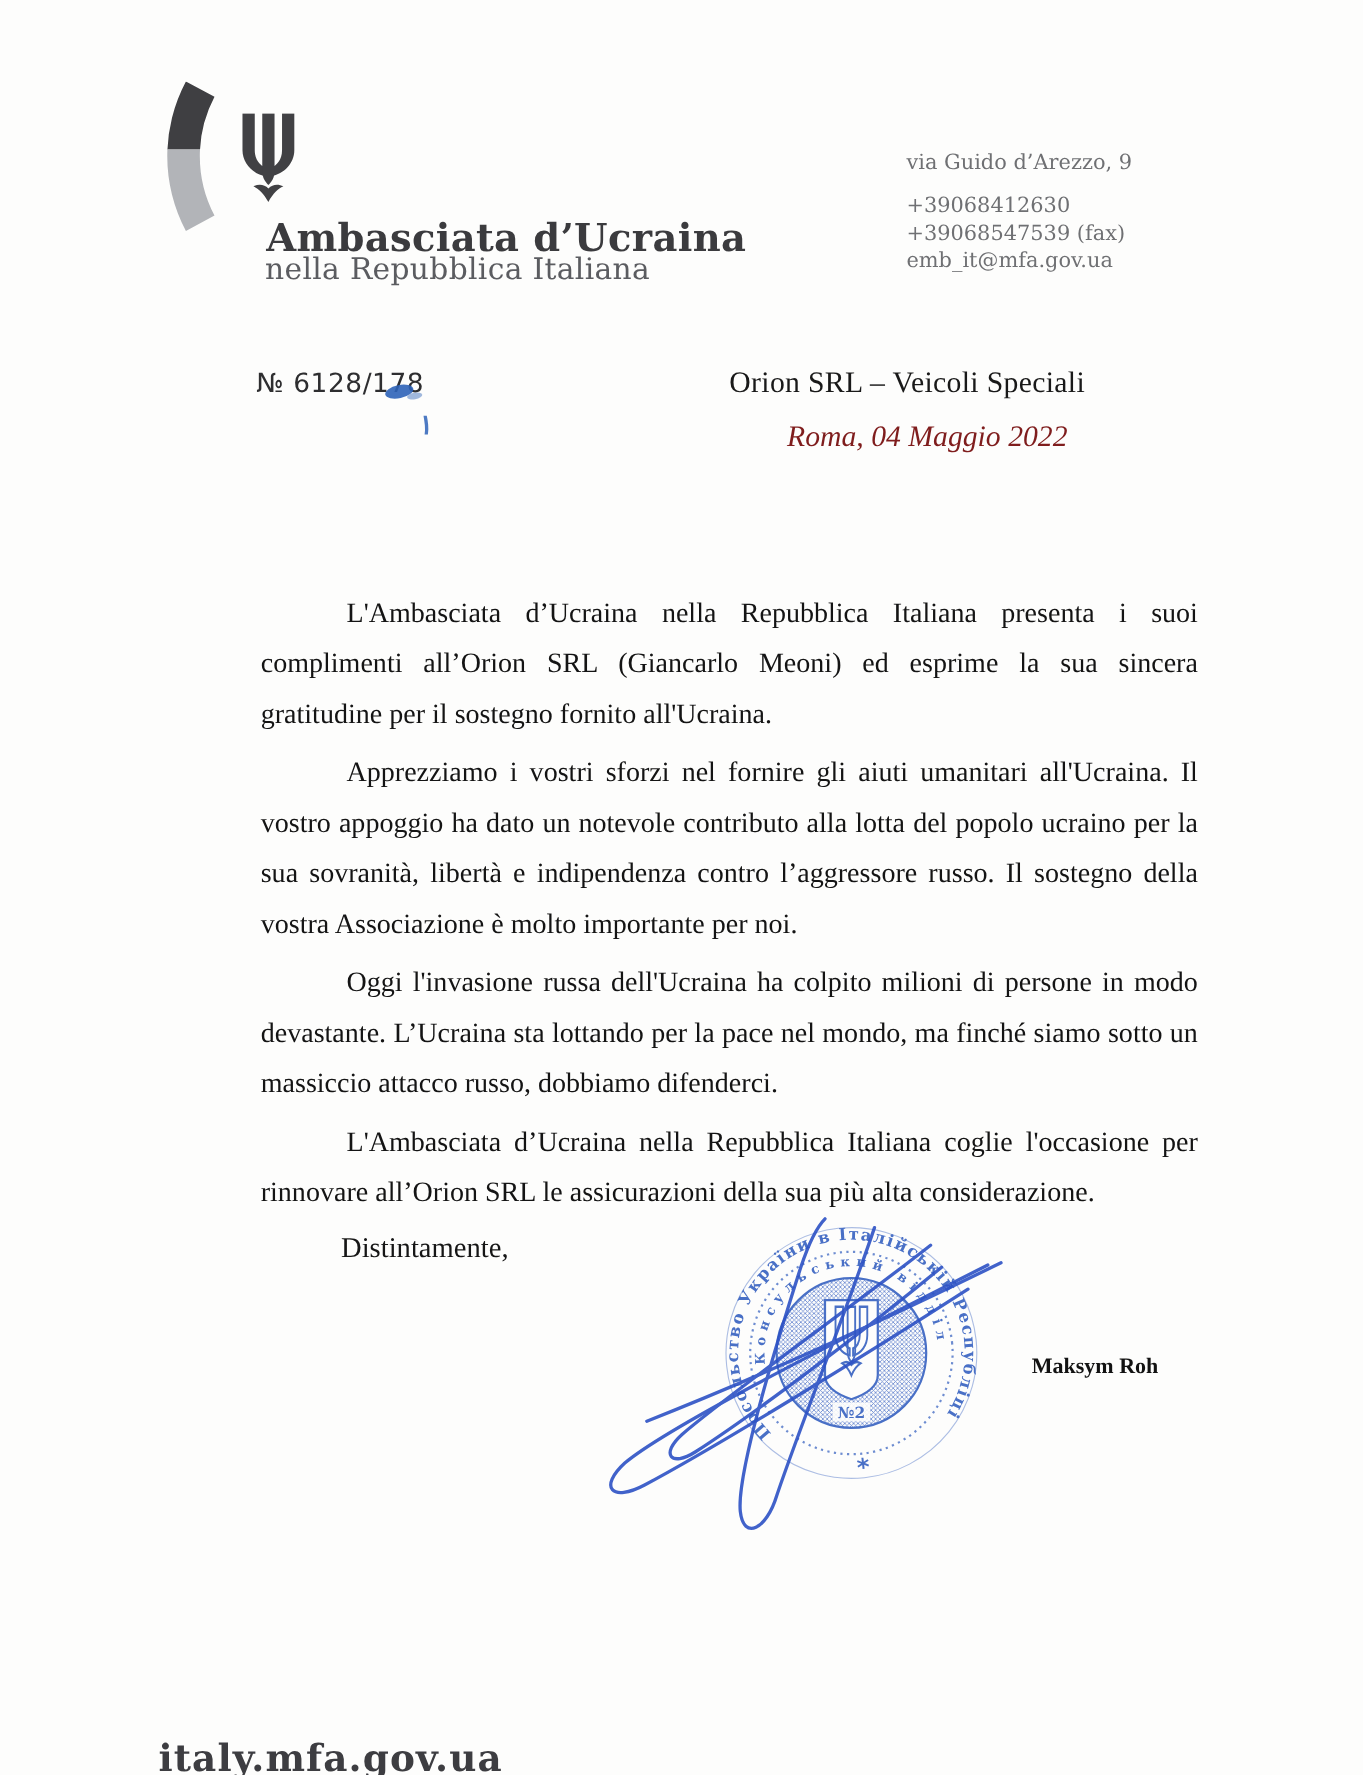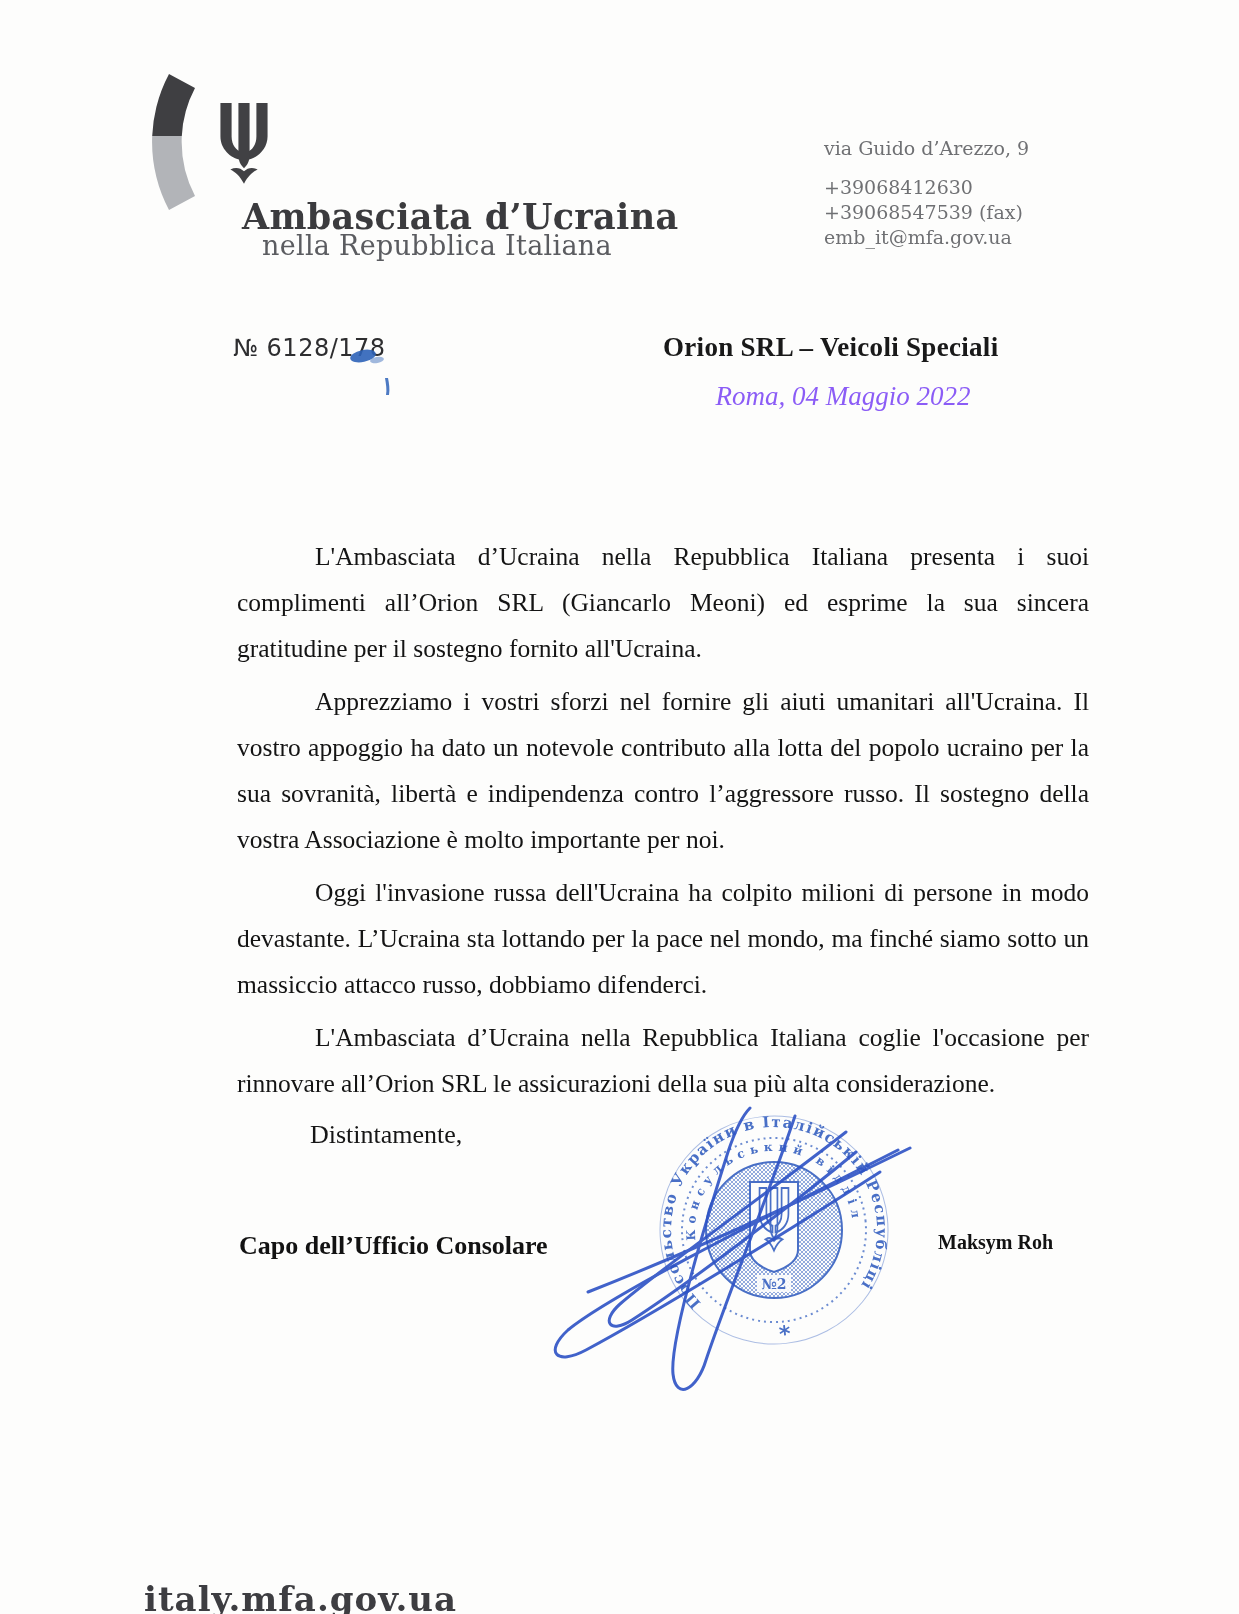--- a/index.html
+++ b/index.html
@@ -12,39 +12,39 @@
   .logo-crescent{position:absolute;left:147px;top:74px;width:58px;height:136px;}
   .logo-trident{position:absolute;left:213px;top:103px;width:62px;height:82px;}
   .org-name{
     position:absolute;left:242px;top:196px;
     font-family:"DejaVu Serif",serif;font-weight:700;font-size:35px;
     color:#3b3b3e;letter-spacing:.3px;
   }
   .org-subtitle{
     position:absolute;left:241px;top:230px;
     font-family:"DejaVu Serif",serif;font-weight:400;font-size:27px;
-    color:#5b5c60;letter-spacing:.3px;margin-left:21px;
+    color:#5b5c60;letter-spacing:.3px;
   }
   .contact{
     position:absolute;left:824px;top:136px;width:320px;
     font-family:"DejaVu Serif",serif;font-size:19px;line-height:25px;color:#6f7073;
   }
   .contact .gap{height:14px;}
   
   .ref-number{
     position:absolute;left:233px;top:334px;
     font-family:"DejaVu Sans",sans-serif;font-size:24px;color:#2e2e30;letter-spacing:.5px;
   }
   .recipient-name{
     position:absolute;left:663px;top:332px;width:420px;
-    font-size:27px;font-weight:700;color:#191919;letter-spacing:.3px;
+    font-size:27px;font-weight:400;color:#191919;letter-spacing:.3px;
   }
   .dateline{
     position:absolute;left:663px;top:381px;width:360px;text-align:center;
-    font-size:27px;font-style:italic;color:#8b5cf6;
+    font-size:27px;font-style:italic;color:#7f1d1d;
   }
   
   .body-text{
     position:absolute;left:233px;top:534px;width:856px;
     font-size:25.5px;line-height:46px;text-align:justify;color:#141414;
   }
   .body-text p{margin:0 0 7px 4px;text-indent:78px;}
   
   .salutation{position:absolute;left:310px;top:1120px;font-size:26px;color:#161616;}
   .signer-title{position:absolute;left:239px;top:1231px;font-size:26px;font-weight:700;color:#121212;}
@@ -102,21 +102,20 @@
   <div class="dateline">Roma, 04 Maggio 2022</div>
 
   <div class="body-text">
     <p>L'Ambasciata d’Ucraina nella Repubblica Italiana presenta i suoi complimenti all’Orion SRL (Giancarlo Meoni) ed esprime la sua sincera gratitudine per il sostegno fornito all'Ucraina.</p>
     <p>Apprezziamo i vostri sforzi nel fornire gli aiuti umanitari all'Ucraina. Il vostro appoggio ha dato un notevole contributo alla lotta del popolo ucraino per la sua sovranità, libertà e indipendenza contro l’aggressore russo. Il sostegno della vostra Associazione è molto importante per noi.</p>
     <p>Oggi l'invasione russa dell'Ucraina ha colpito milioni di persone in modo devastante. L’Ucraina sta lottando per la pace nel mondo, ma finché siamo sotto un massiccio attacco russo, dobbiamo difenderci.</p>
     <p>L'Ambasciata d’Ucraina nella Repubblica Italiana coglie l'occasione per rinnovare all’Orion SRL le assicurazioni della sua più alta considerazione.</p>
   </div>
 
   <div class="salutation">Distintamente,</div>
-  <div class="signer-title">Capo dell’Ufficio Consolare</div>
   <div class="signer-name">Maksym Roh</div>
 
   <svg class="stamp" viewBox="0 0 244 248" aria-hidden="true">
     <defs>
       <path id="ringOuter" d="M122,227 A103,103 0 0 1 122,21 A103,103 0 0 1 122,227"></path>
       <path id="ringInner" d="M122,203 A79,79 0 0 1 122,45 A79,79 0 0 1 122,203"></path>
       <pattern id="hx" width="4" height="4" patternUnits="userSpaceOnUse">
         <path d="M0,4 L4,0 M0,0 L4,4" stroke="#3a64c2" stroke-width="0.7" opacity="0.85"></path>
       </pattern>
     </defs>

